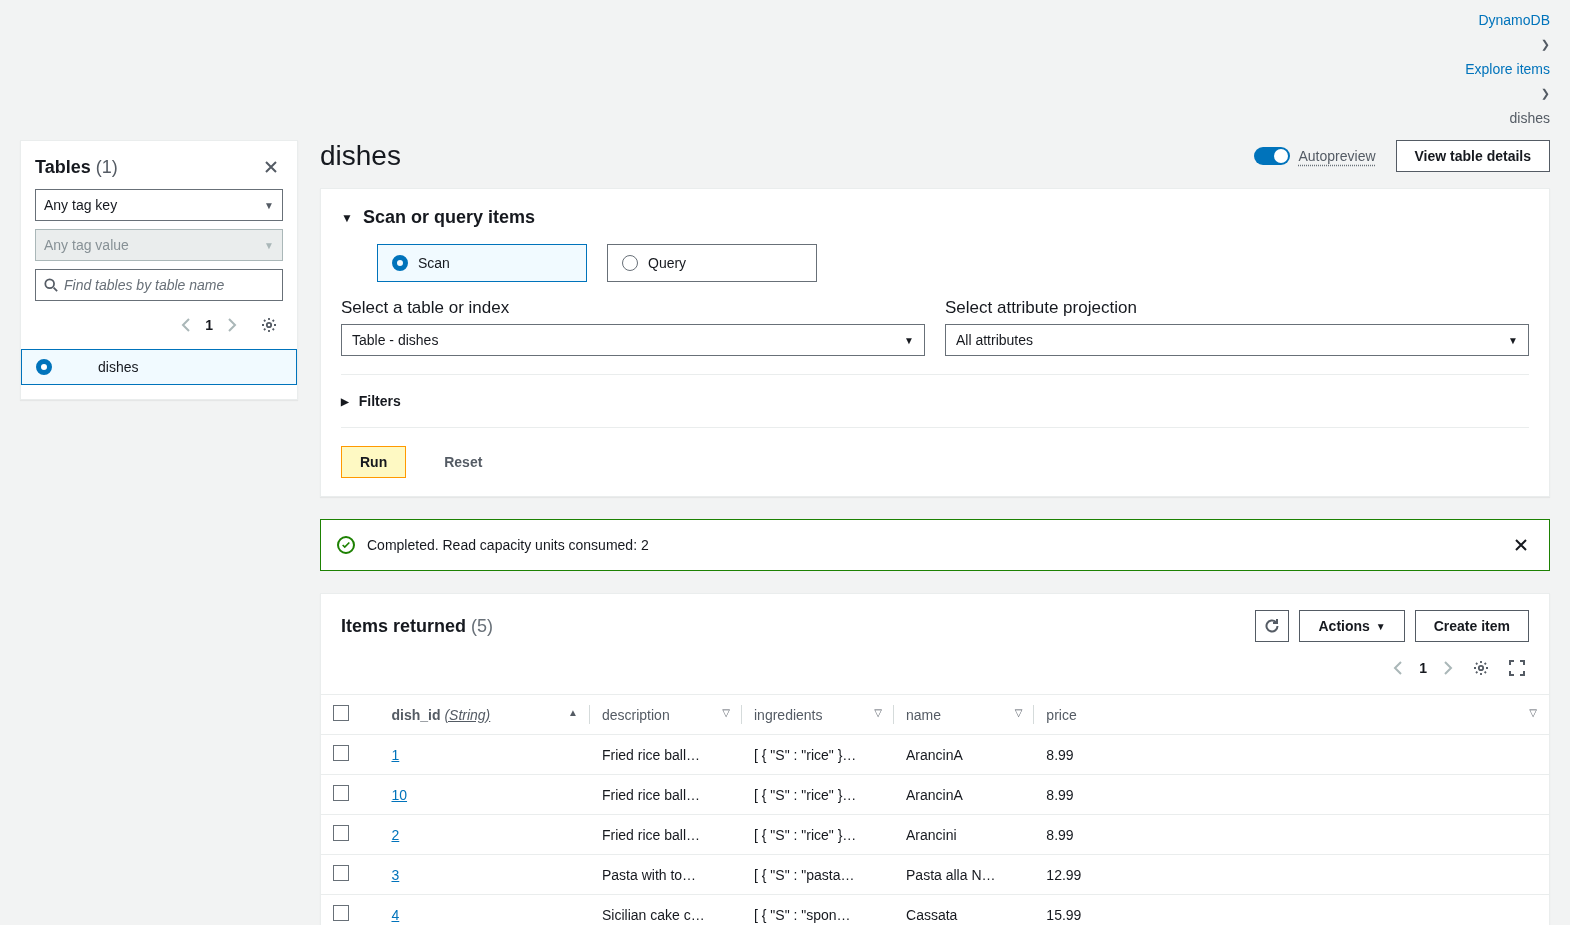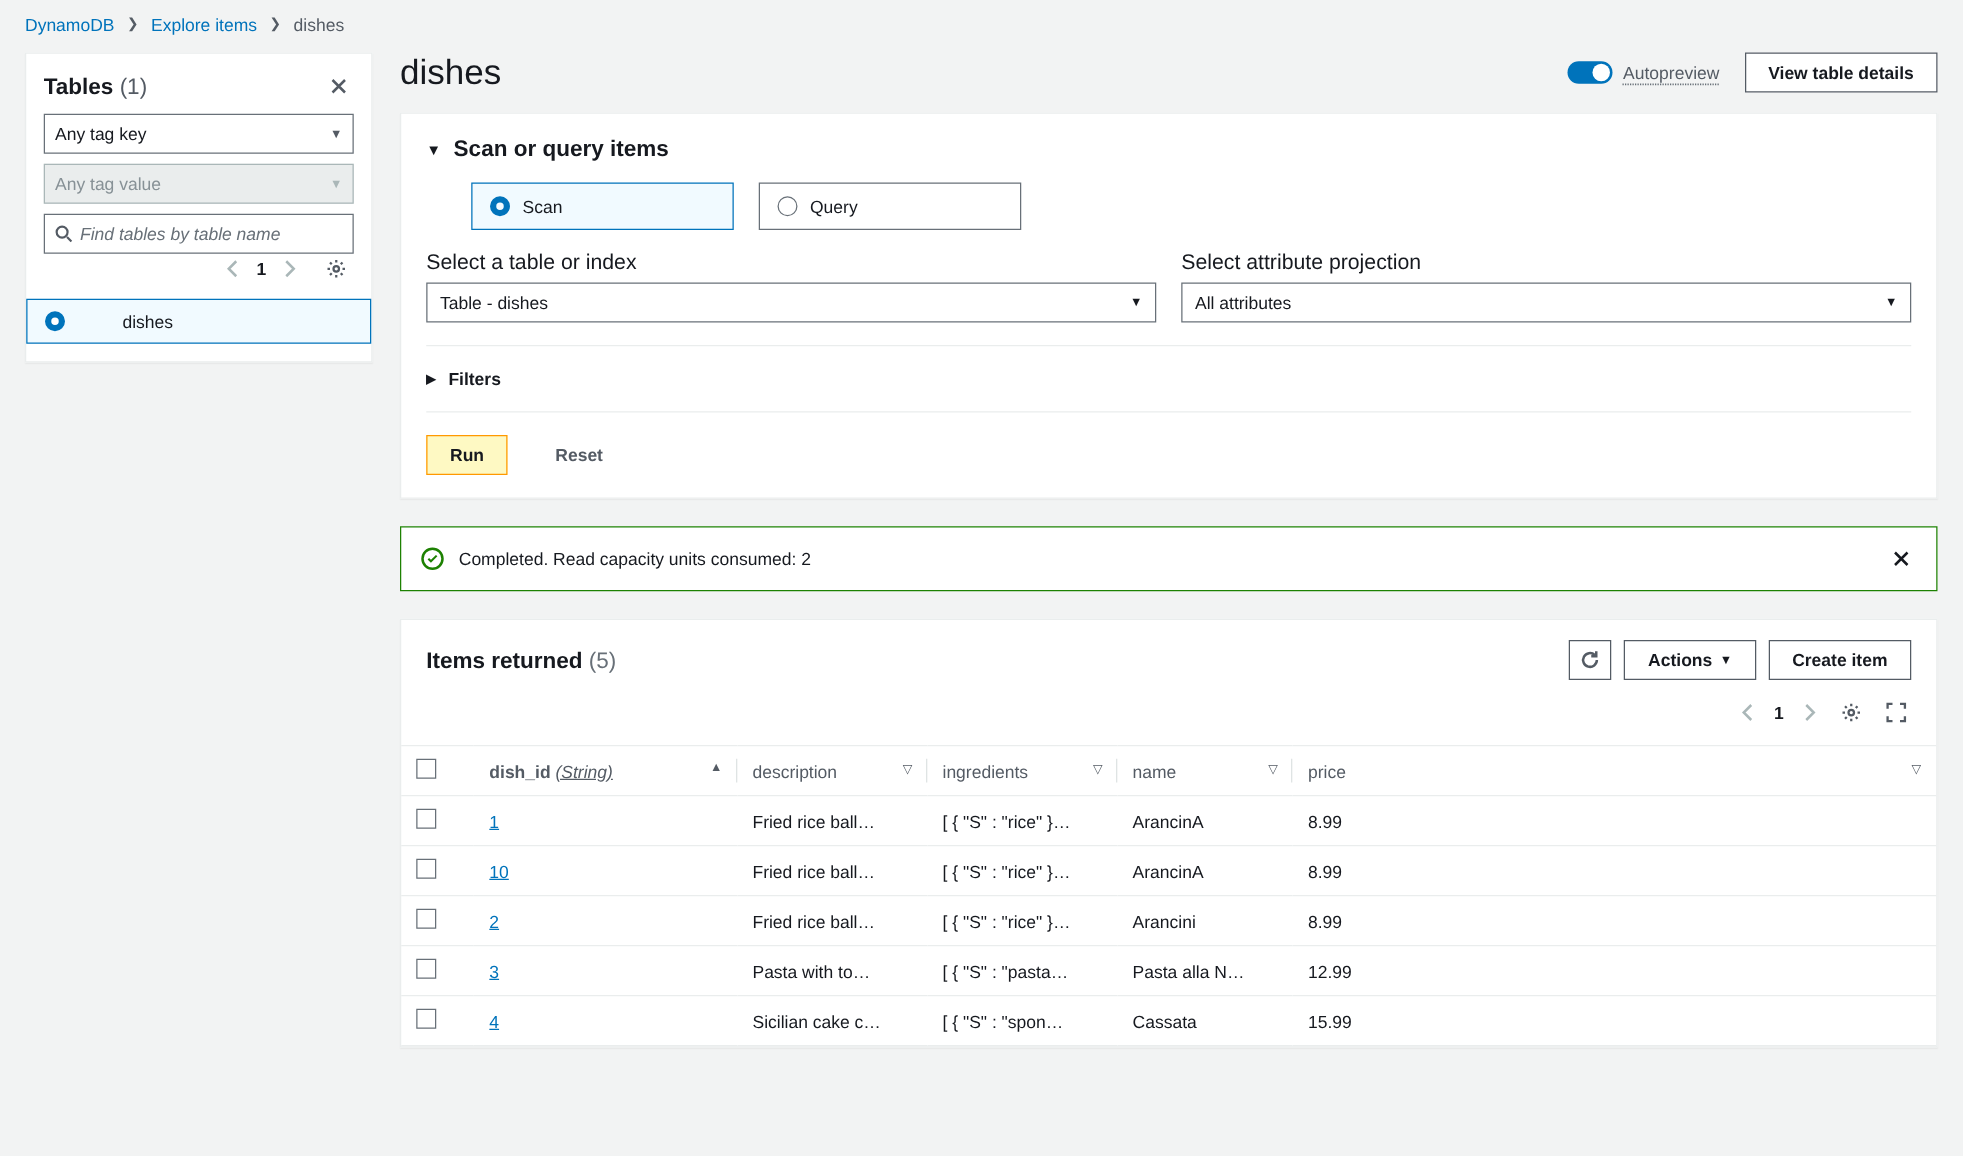--- a/index.html
+++ b/index.html
@@ -10,22 +10,23 @@
   background: #f2f3f3;
   width: 1570px;
   height: 925px;
   overflow: hidden;
   padding: 0 20px;
 }
 .breadcrumb {
   padding: 12px 0 14px;
   font-size: 14px;
   display: flex;
-  align-items: flex-start;
+  align-items: flex-end;
   gap: 10px;
+  flex-direction: column;
 }
 .breadcrumb a { color: #0073bb; text-decoration: none; }
 .breadcrumb .sep { color: #545b64; font-size: 11px; }
 .breadcrumb .current { color: #545b64; }
 .main-layout { display: flex; gap: 22px; }
 .sidebar { width: 278px; flex-shrink: 0; }
 .sidebar-card {
   background: #fff;
   border: 1px solid #eaeded;
   box-shadow: 0 1px 1px rgba(0,0,0,.05);
@@ -48,20 +49,21 @@
   display:flex; align-items:center; justify-content:space-between;
   padding:0 8px; font-size: 14px; cursor:pointer; color:#16191f;
   margin-bottom:8px;
 }
 .select-ctl.disabled { background:#eaeded; color:#879196; border-color:#aab7b8; cursor:default;}
 .select-ctl .tri { color:#545b64; font-size: 10px; }
 .select-ctl.disabled .tri { color:#aab7b8; }
 .search-ctl {
   width:100%; height:32px; border:1px solid #687078;
   display:flex; align-items:center; padding:0 8px; gap:6px;
+  margin-bottom: 12px;
 }
 .search-ctl input { border:none; outline:none; flex:1; font-size:14px; font-style:italic; color:#687078;}
 .search-ctl input::placeholder { color:#687078; font-style:italic; }
 .mini-pager { display:flex; align-items:center; justify-content:flex-end; gap:10px; padding:0 2px;}
 .mini-pager .pg-num { font-size:14px; font-weight:700; }
 .mini-pager .gear { margin-left:6px; }
 .table-list { margin-top:12px; }
 .table-item {
   margin: 0 -14px;
   display:flex; align-items:center; gap:16px;

